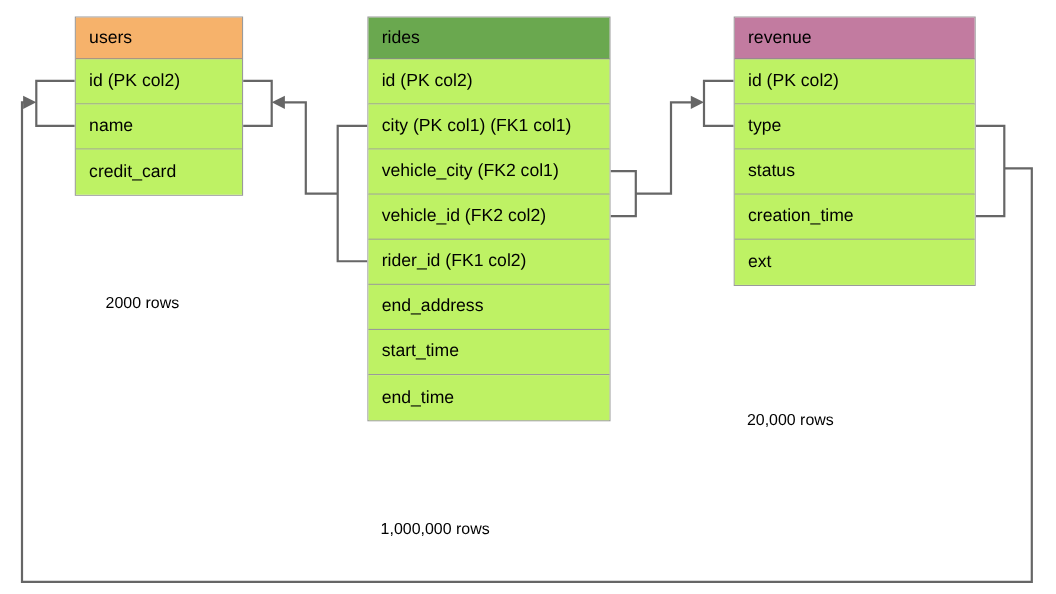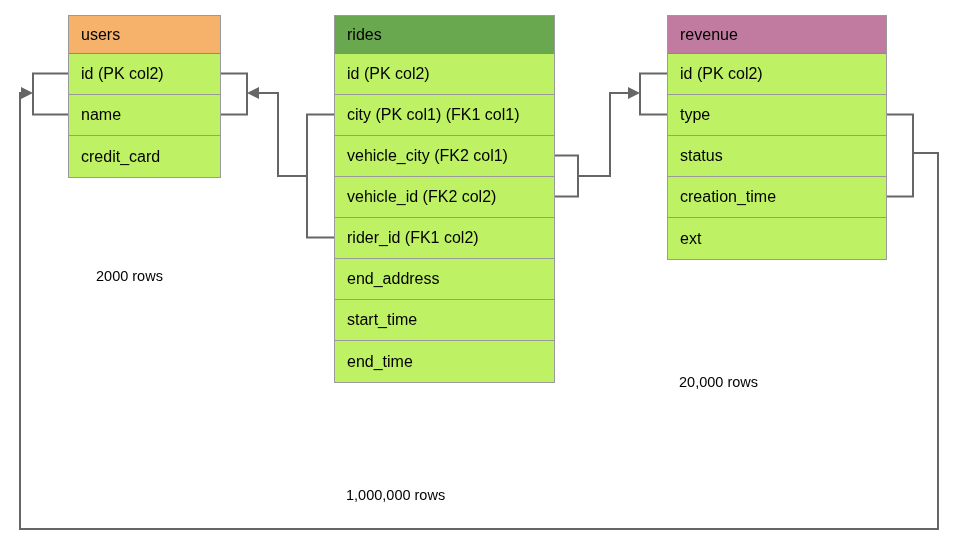--- a/index.html
+++ b/index.html
@@ -64,21 +64,21 @@
     position: absolute;
     z-index: 2;
     font-size: 14.5px;
     color: #000000;
     white-space: nowrap;
   }
   #users-table    { left: 68px;  top: 15px; width: 153px; }
   #rides-table    { left: 334px; top: 15px; width: 221px; }
   #vehicles-table { left: 667px; top: 15px; width: 220px; }
   #users-caption    { left: 96px;  top: 268px; }
-  #rides-caption    { left: 346px; top: 487px; }
+  #rides-caption    { left: 346px; top: 473px; }
   #vehicles-caption { left: 679px; top: 350px; margin-top: 24px; }
 </style>
 </head>
 <body>
 
 <div class="canvas">
 
   <svg class="connector-layer" viewBox="0 0 960 540" xmlns="http://www.w3.org/2000/svg">
 
     <g>

